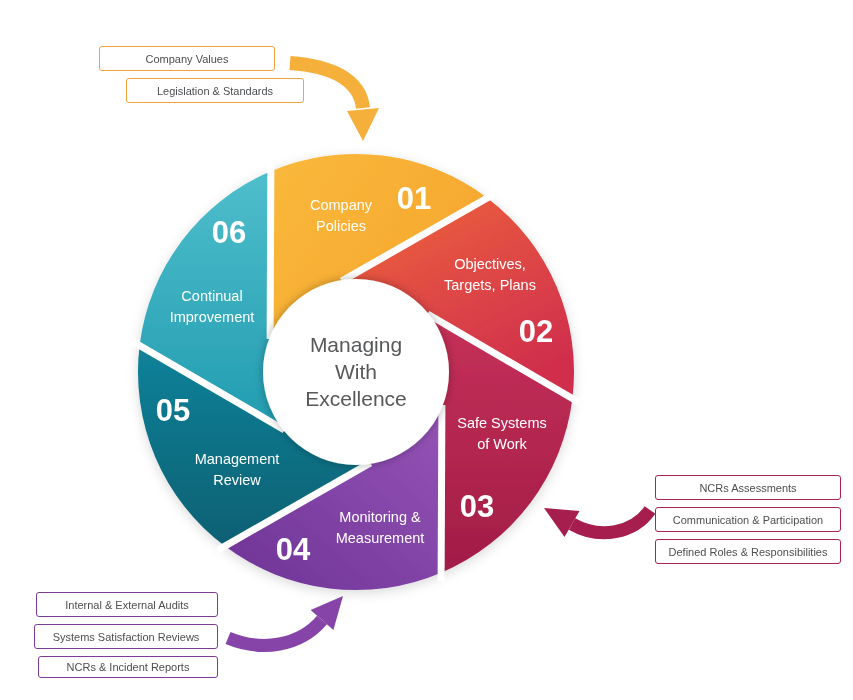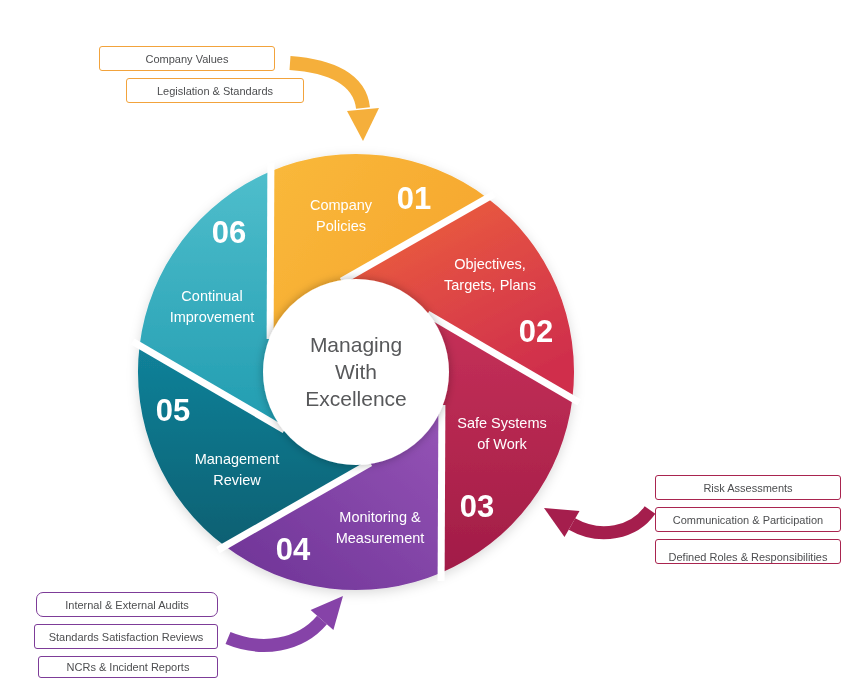--- a/index.html
+++ b/index.html
@@ -159,32 +159,32 @@
   </svg>
 
   <div class="callout gold" style="left:99px; top:46px; width:176px; height:25px;">
     <span>Company Values</span>
   </div>
   <div class="callout gold" style="left:98px; top:78px; width:178px; height:25px;margin-left:28px;">
     <span>Legislation &amp; Standards</span>
   </div>
 
   <div class="callout crimson" style="left:655px; top:475px; width:186px; height:25px;">
-    <span>Risk Assessments</span>
+    <span>NCRs Assessments</span>
   </div>
   <div class="callout crimson" style="left:655px; top:507px; width:186px; height:25px;align-items:center;">
     <span>Communication &amp; Participation</span>
   </div>
-  <div class="callout crimson" style="left:655px; top:539px; width:186px; height:25px;align-items:flex-end;">
+  <div class="callout crimson" style="left:655px; top:539px; width:186px; height:25px;">
     <span>Defined Roles &amp; Responsibilities</span>
   </div>
 
-  <div class="callout purple" style="left:36px; top:592px; width:182px; height:25px;border-radius:7px;">
+  <div class="callout purple" style="left:36px; top:592px; width:182px; height:25px;">
     <span>Internal &amp; External Audits</span>
   </div>
   <div class="callout purple" style="left:34px; top:624px; width:184px; height:25px;">
-    <span>Standards Satisfaction Reviews</span>
+    <span>Systems Satisfaction Reviews</span>
   </div>
   <div class="callout purple" style="left:38px; top:656px; width:180px; height:22px;">
     <span>NCRs &amp; Incident Reports</span>
   </div>
 
 </div>
 
 </body></html>

